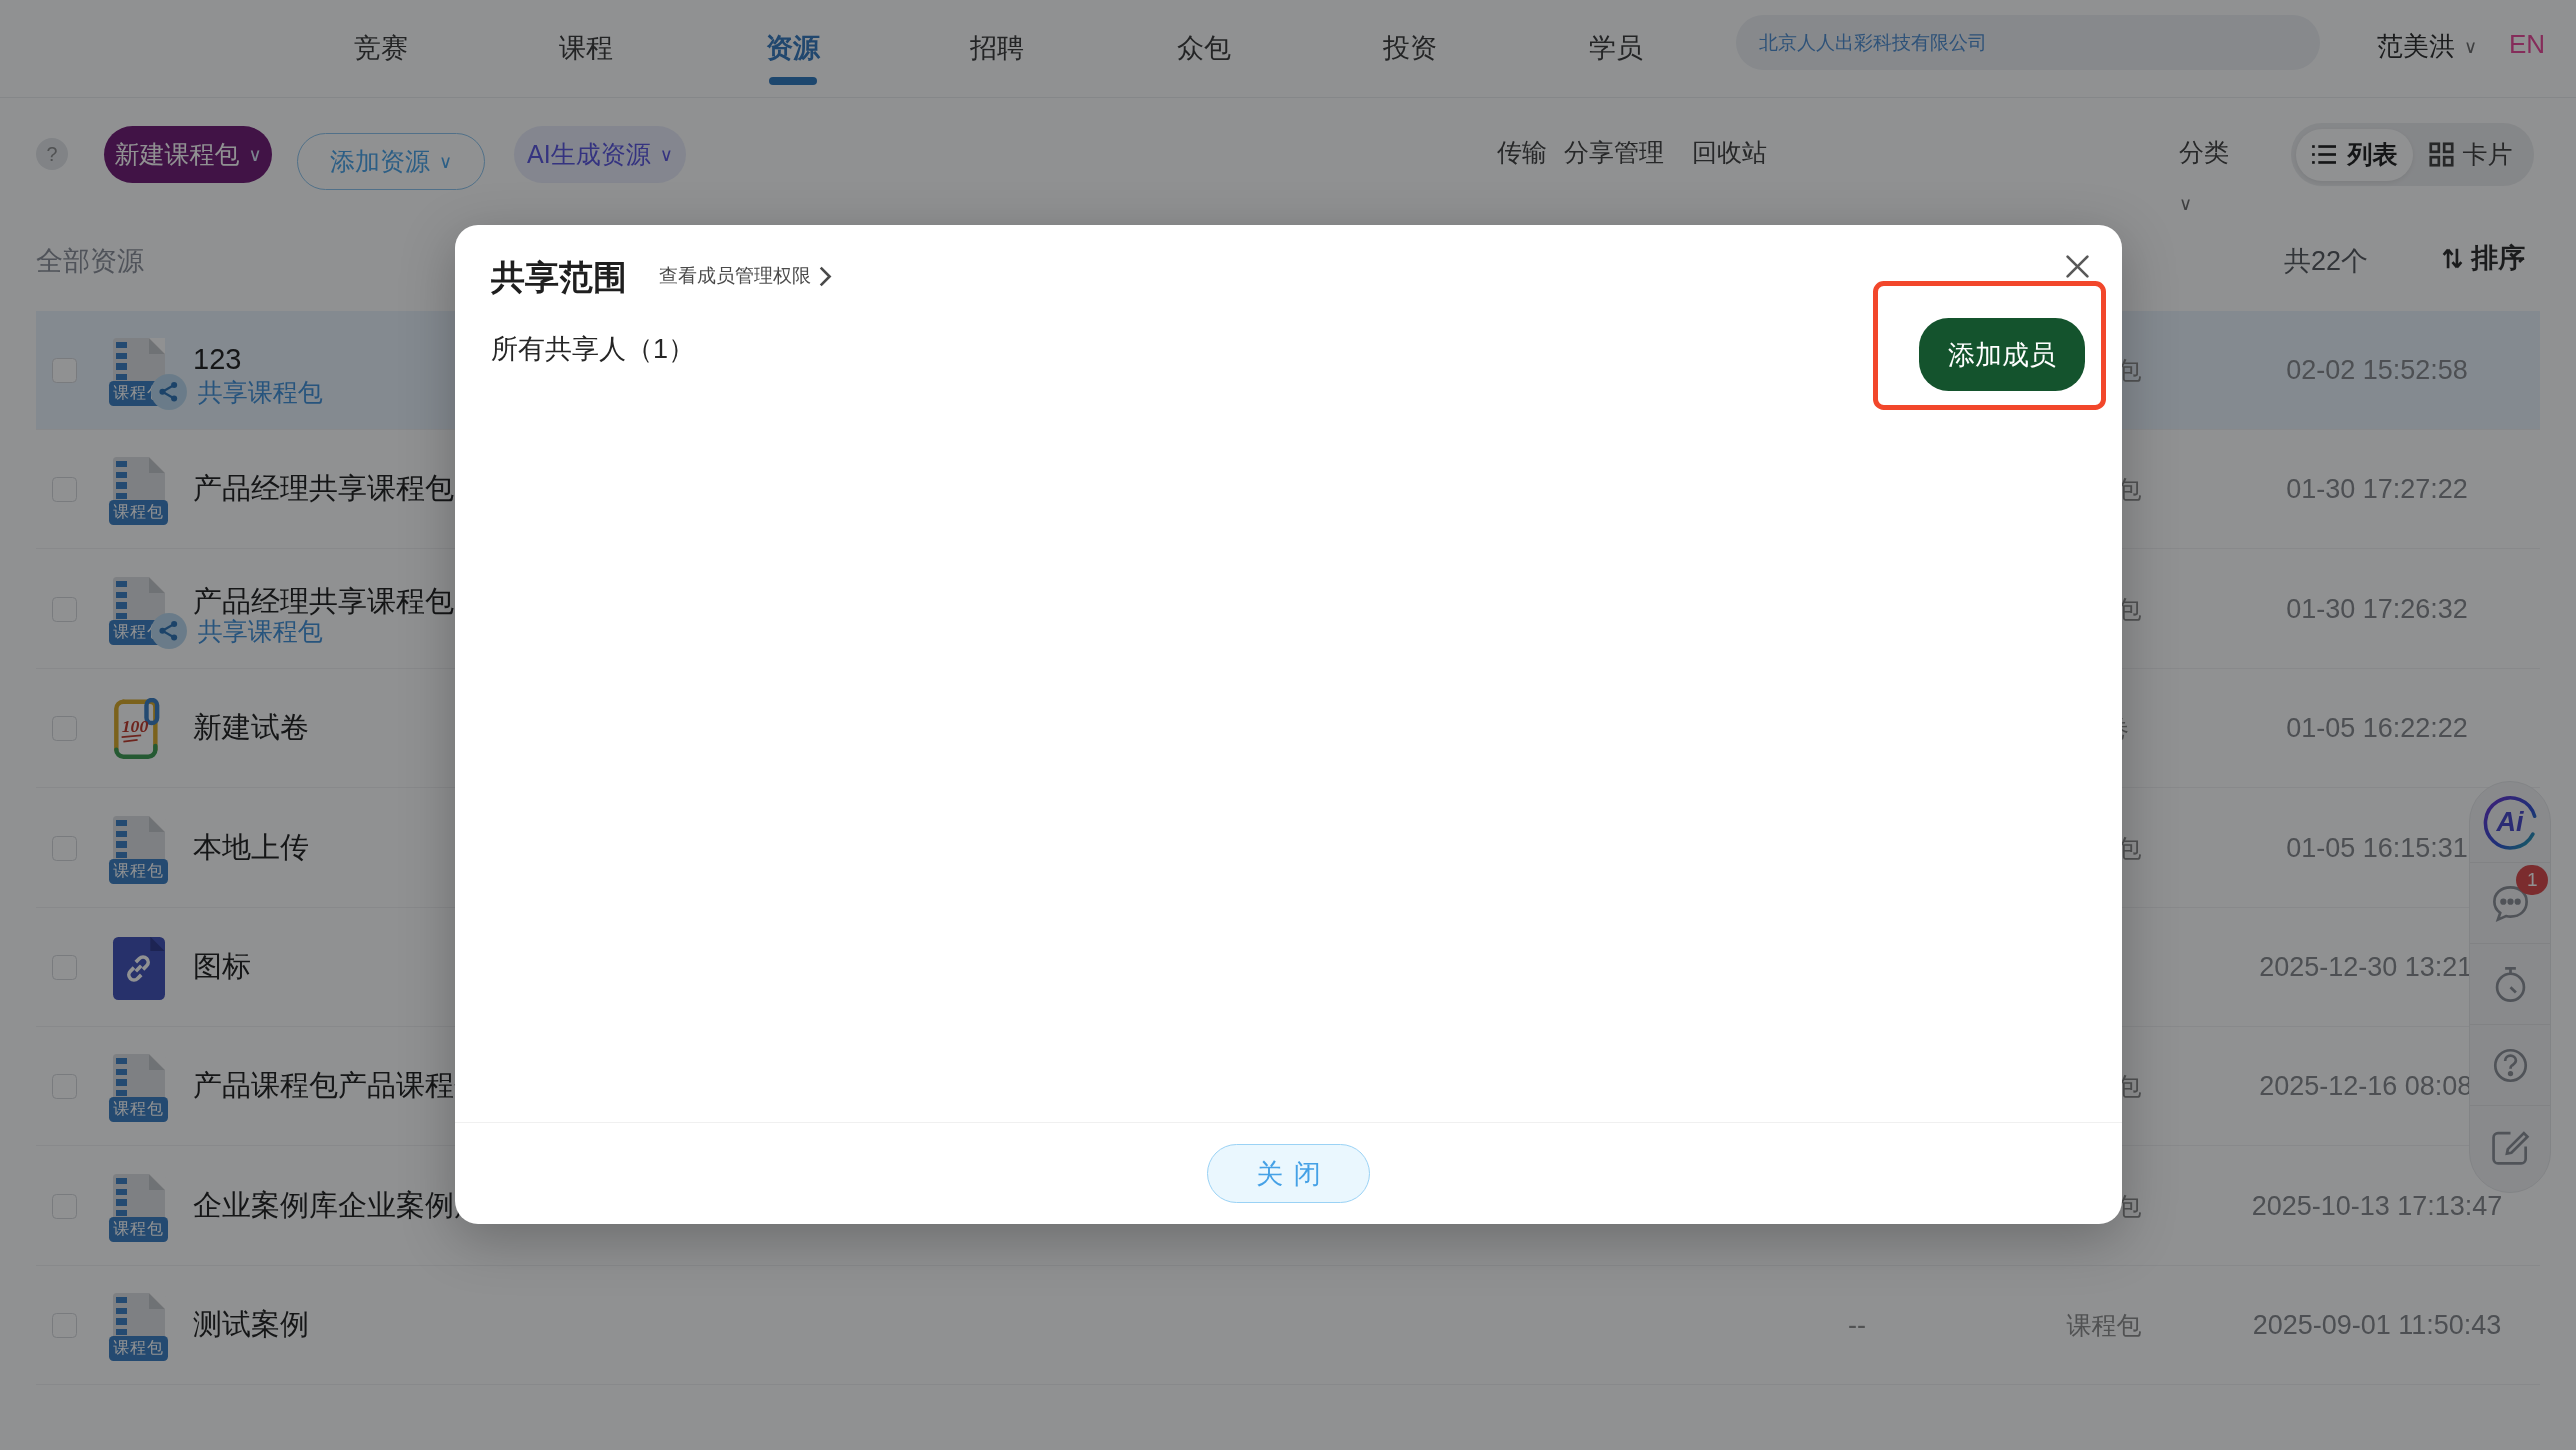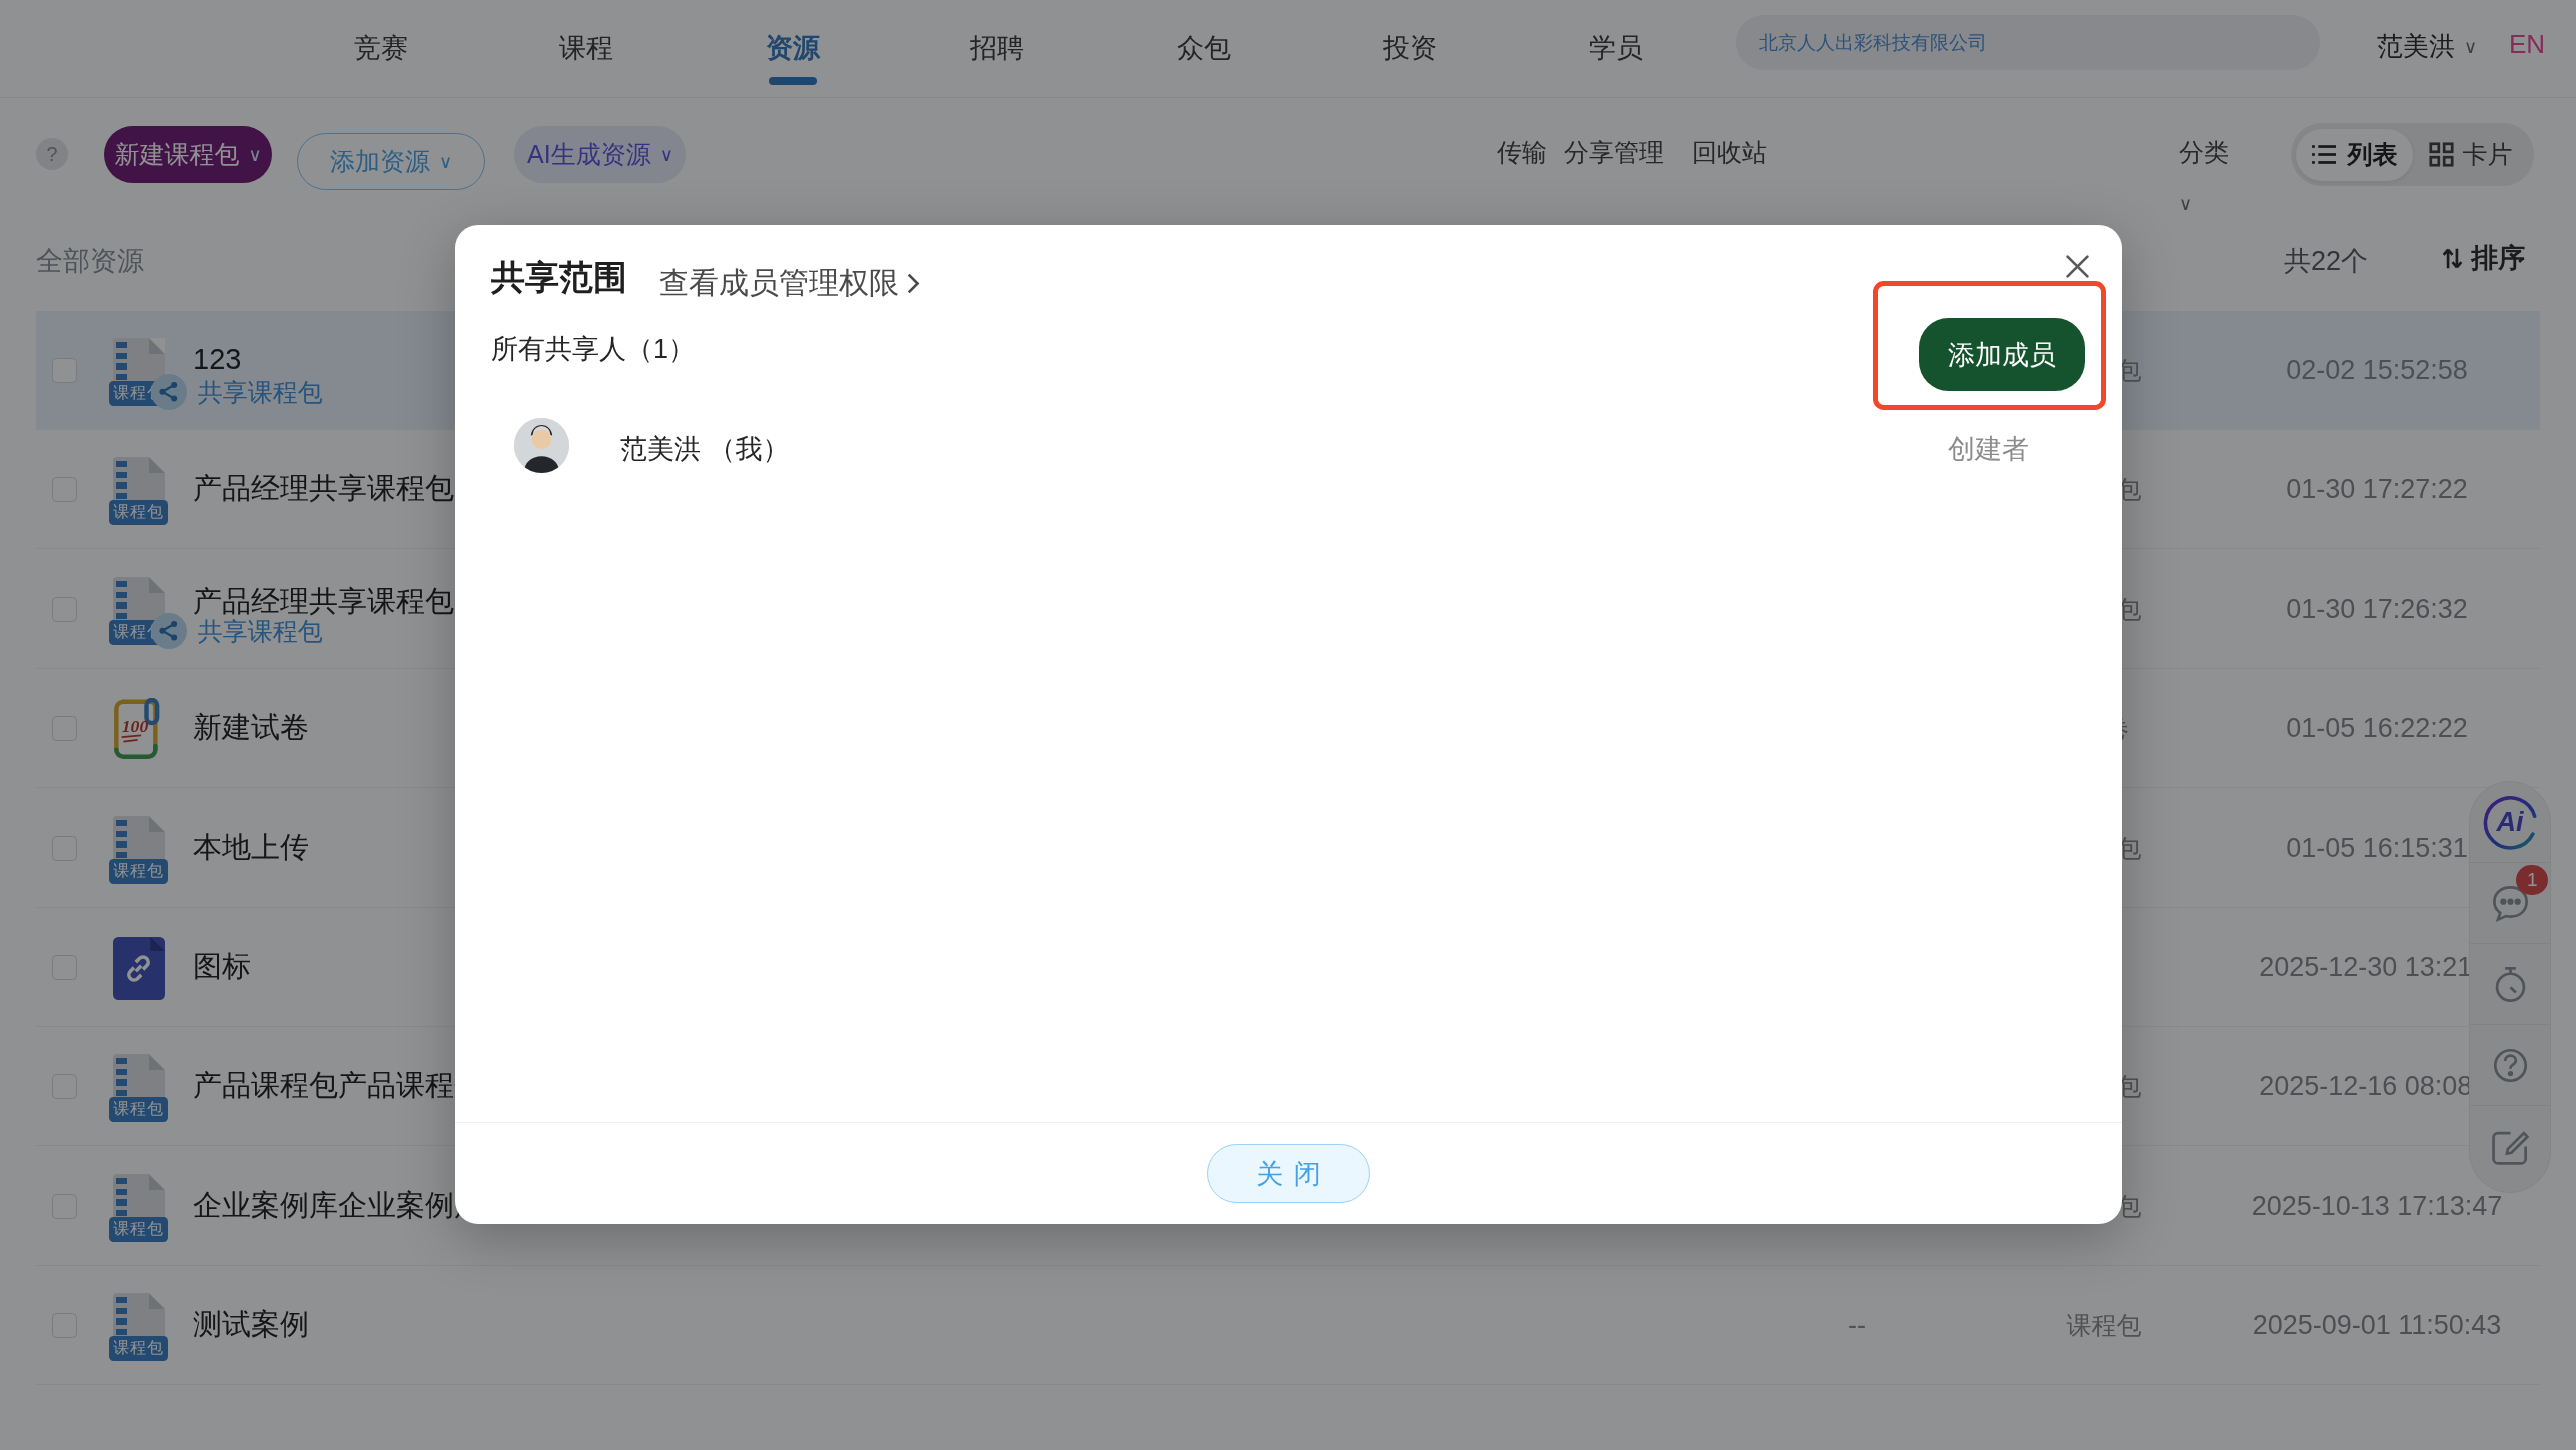--- a/index.html
+++ b/index.html
@@ -132,21 +132,21 @@
     border-radius:15px; background:#D9484A; color:#fff; font-size:19px; display:flex;
     align-items:center; justify-content:center; }
 
   
   #dim-overlay { position:absolute; inset:0; background:rgba(8,10,14,0.45); z-index:40; }
   #modal { position:absolute; left:455px; top:225px; width:1667px; height:999px;
     background:#fff; border-radius:23px; z-index:60;
     box-shadow:0 14.3px 54px rgba(0,0,0,0.25); }
   #modal-title { position:absolute; left:36px; top:30px; font-size:34px; font-weight:bold;
     color:#1f1f1f; }
-  #perm-link { position:absolute; left:204px; top:38px; font-size:30px; color:#4a4a4a;
+  #perm-link { position:absolute; left:204px; top:38px; font-size:19px; color:#4a4a4a;
     display:flex; align-items:center; gap:7.2px; cursor:pointer; }
   #modal-close { position:absolute; right:27px; top:23px; width:36px; height:36px;
     display:flex; align-items:center; justify-content:center; cursor:pointer; }
   #members-header { position:absolute; left:36px; top:106px; font-size:27px; color:#262626; }
   #add-member-btn { position:absolute; left:1464px; top:93px; width:166px; height:73px;
     border-radius:29.5px; background:#14532d; color:#fff; font-size:27px; border:none;
     display:flex; align-items:center; justify-content:center; cursor:pointer;
     font-family:inherit; }
   #member-row { position:absolute; left:36px; top:193px; width:1595px; height:63px; }
   #avatar { position:absolute; left:23px; top:0; width:55px; height:55px; border-radius:50%;
@@ -505,32 +505,20 @@
         </svg>
     </div>
     <div id="modal-close">
       <svg width="27" height="27" viewBox="0 0 30 30" stroke="#595959" stroke-width="3" stroke-linecap="round">
           <line x1="4" y1="4" x2="26" y2="26"></line>
           <line x1="26" y1="4" x2="4" y2="26"></line>
         </svg>
     </div>
     <div id="members-header">所有共享人（1）</div>
     <button id="add-member-btn">添加成员</button>
-    <div id="member-row">
-      <div id="avatar">
-        <svg width="55" height="55" viewBox="0 0 62 62">
-          <rect width="62" height="62" fill="#D4D7DA"></rect>
-          <circle cx="31" cy="24" r="11" fill="#E9C9A6"></circle>
-          <path d="M19 20 a12 12 0 0 1 24 0 l-2 -1 a10 10 0 0 0 -20 0 Z" fill="#2B2B2B"></path>
-          <path d="M11 62 c0-12 9-19 20-19 s20 7 20 19 Z" fill="#23262B"></path>
-        </svg>
-      </div>
-      <div id="member-name">范美洪 （我）</div>
-      <div id="member-role">创建者</div>
-    </div>
     <div id="modal-footer">
       <button id="close-btn">关闭</button>
     </div>
   </div>
 
   <div id="annot-rect"></div>
 </div>
 
 
 </body></html>

